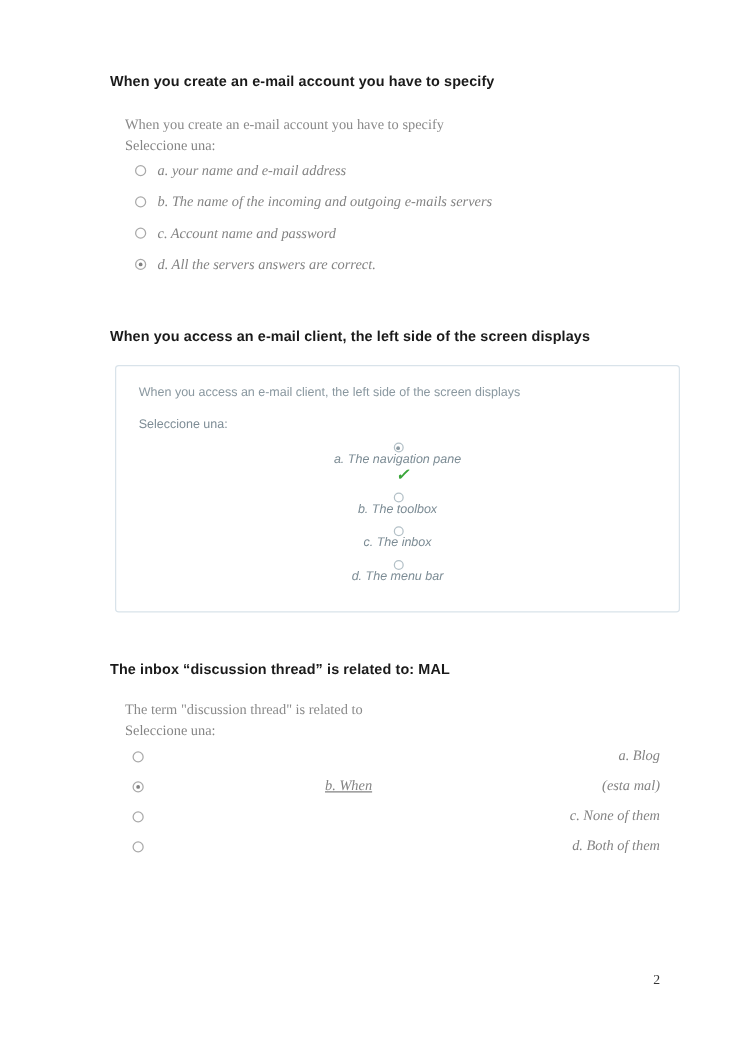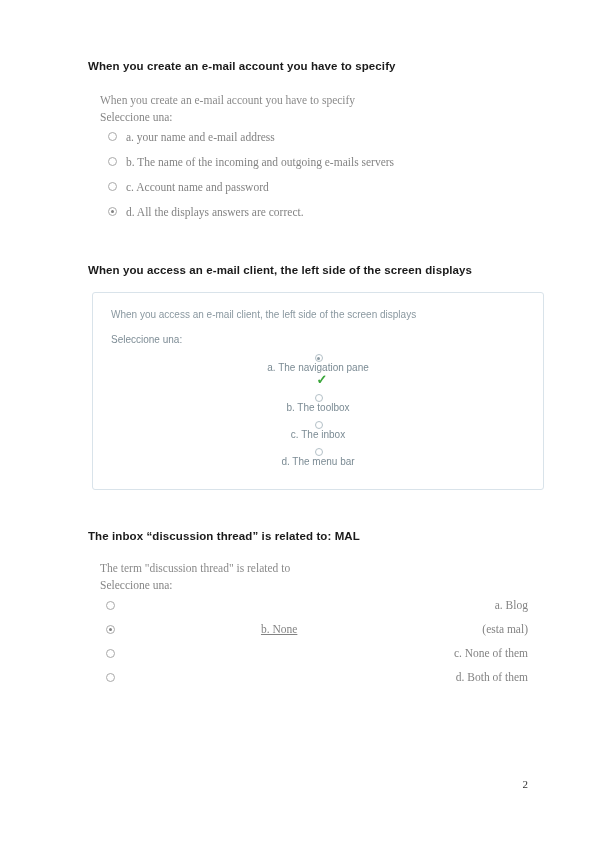--- a/index.html
+++ b/index.html
@@ -54,20 +54,21 @@
   .shot-faded .seleccione {
     color: #6f6f6f;
     font-size: 11.5px;
     margin-bottom: 3px;
   }
   .opt-row {
     display: flex;
     align-items: center;
     margin: 0 0 4px 0;
     min-height: 17px;
+    font-style: italic;
   }
   .opt-row .radio {
     width: 9px;
     height: 9px;
     border-radius: 50%;
     border: 1px solid #9a9a9a;
     background: #fff;
     margin-right: 9px;
     margin-left: 12px;
     flex: 0 0 auto;
@@ -183,21 +184,21 @@
       <div class="opt-row">
         <span class="radio"></span>
         <span class="otext">b. The name of the incoming and outgoing e-mails servers</span>
       </div>
       <div class="opt-row">
         <span class="radio"></span>
         <span class="otext">c. Account name and password</span>
       </div>
       <div class="opt-row">
         <span class="radio checked"></span>
-        <span class="otext">d. All the displays answers are correct.</span>
+        <span class="otext">d. All the servers answers are correct.</span>
       </div>
     </div>
   </div>
 
   <div class="sp1"></div>
 
   <div class="block q2">
     <p class="q-heading">When you access an e-mail client, the left side of the screen displays</p>
     <div class="shot-box">
       <div class="stem">When you access an e-mail client, the left side of the screen displays</div>
@@ -230,21 +231,21 @@
     <div class="shot-faded">
       <div class="stem">The term "discussion thread" is related to</div>
       <div class="seleccione">Seleccione una:</div>
 
       <div class="opt-row">
         <span class="radio"></span>
         <span class="otext">a. Blog</span>
       </div>
       <div class="opt-row">
         <span class="radio checked"></span>
-        <span class="otext underline-word">b. None</span>
+        <span class="otext underline-word">b. When</span>
         <span class="esta-mal">(esta mal)</span>
       </div>
       <div class="opt-row">
         <span class="radio"></span>
         <span class="otext">c. None of them</span>
       </div>
       <div class="opt-row">
         <span class="radio"></span>
         <span class="otext">d. Both of them</span>
       </div>

